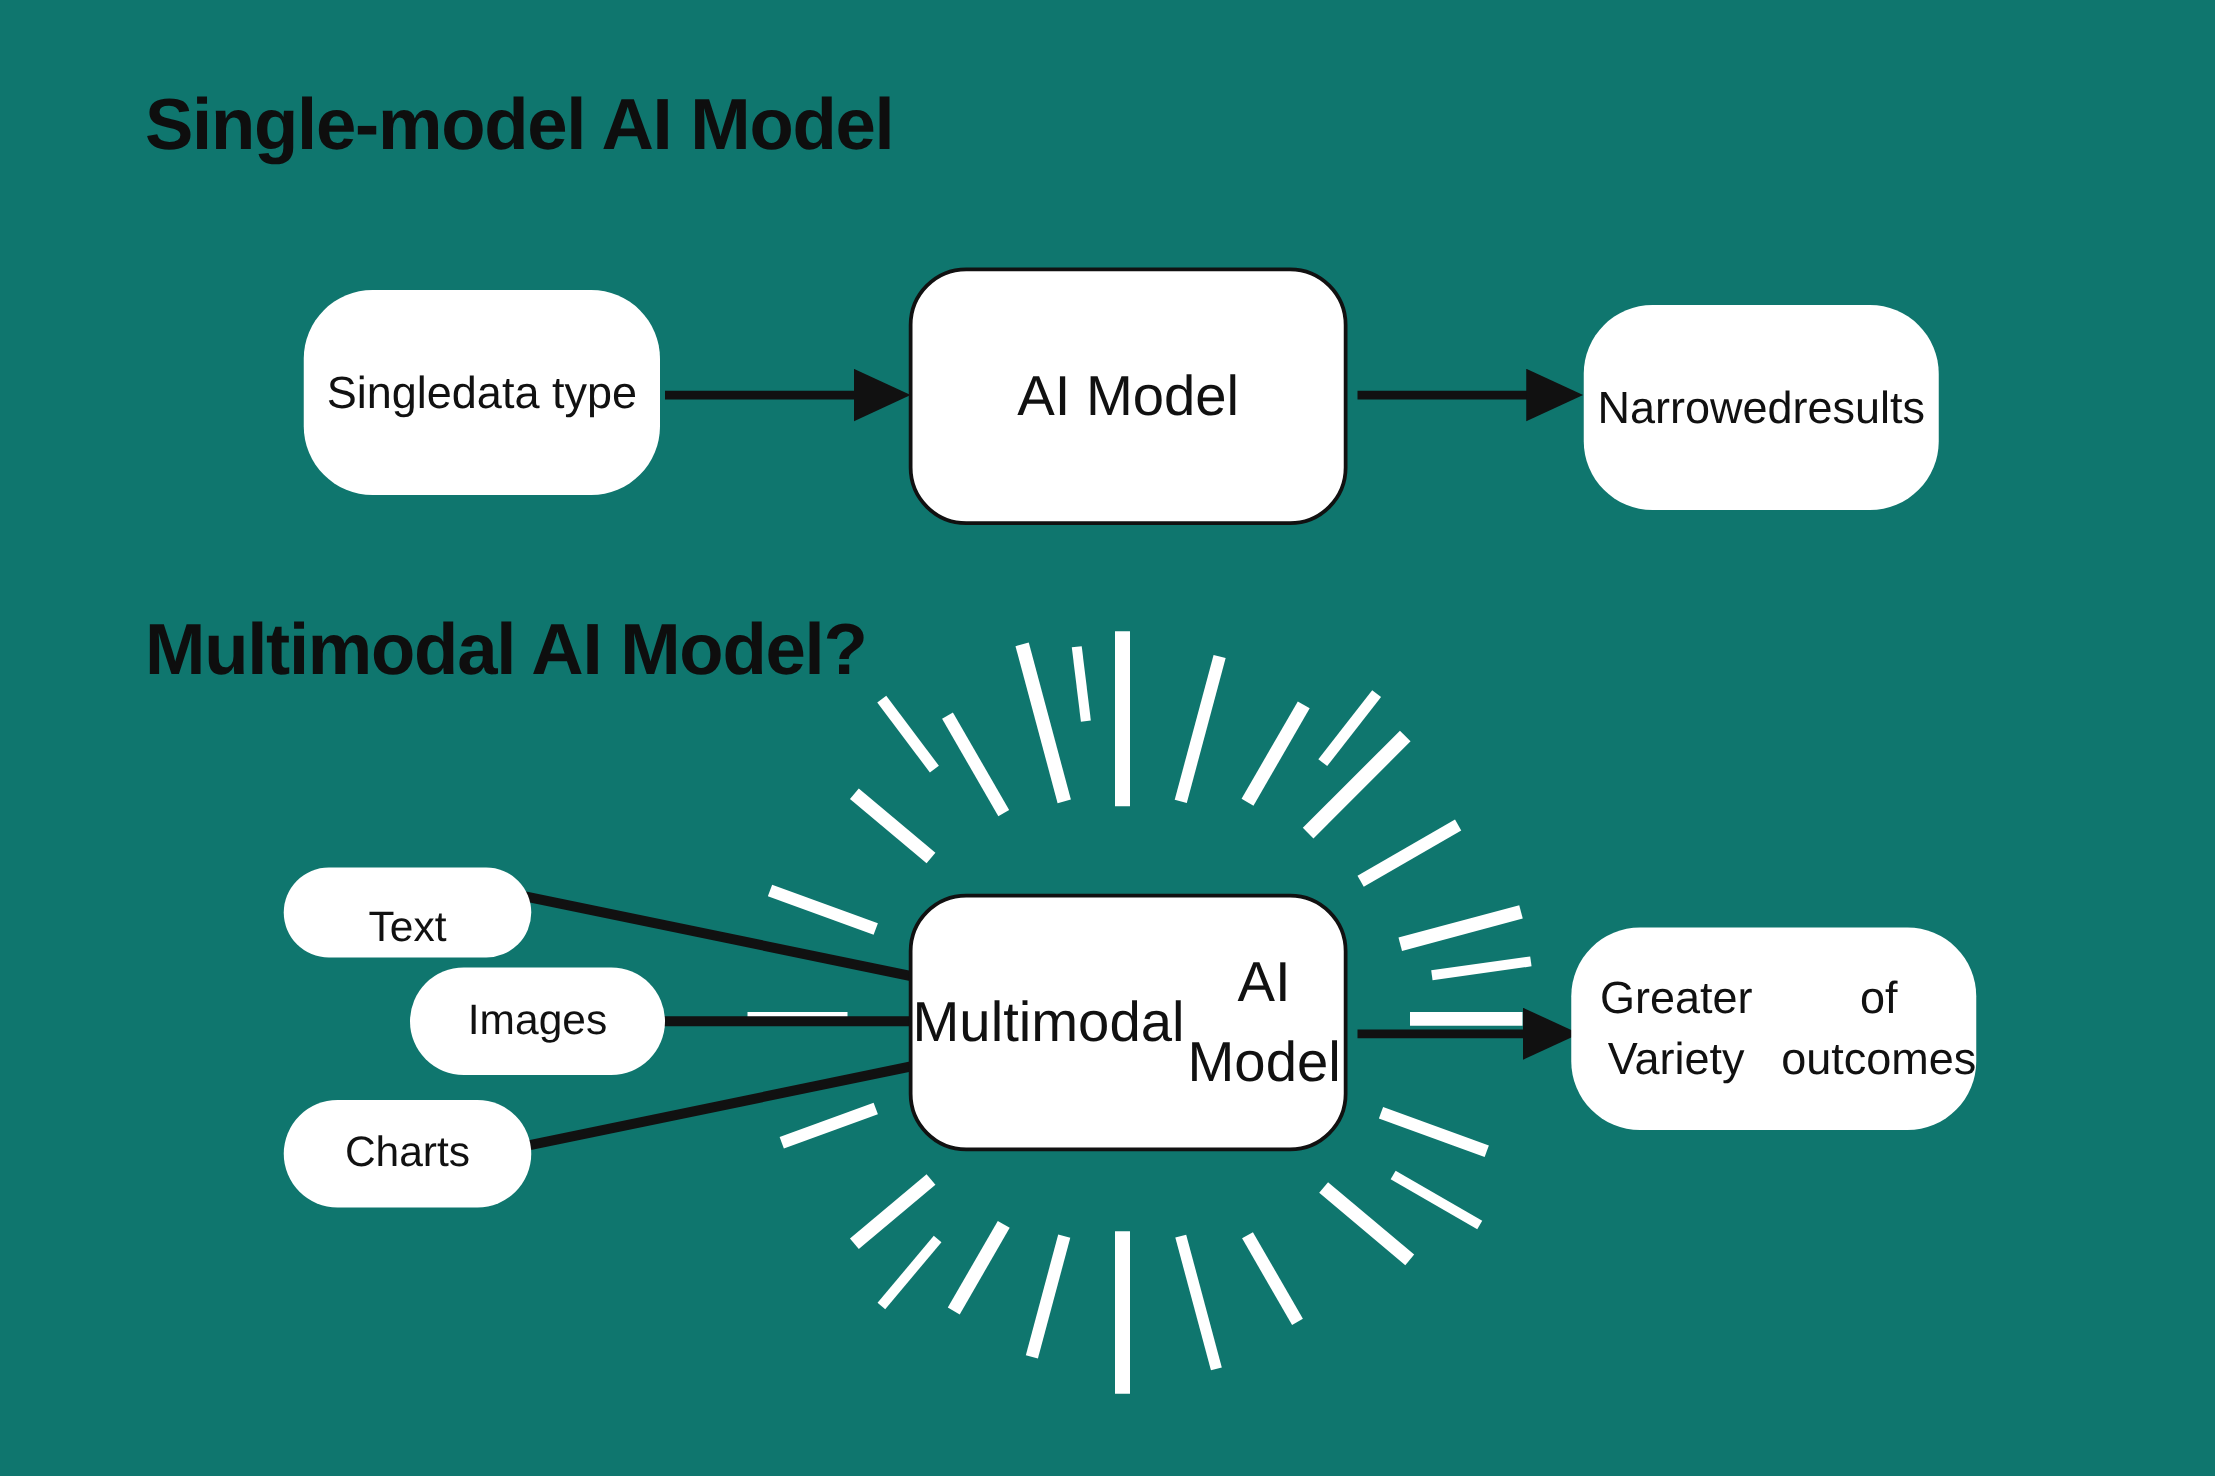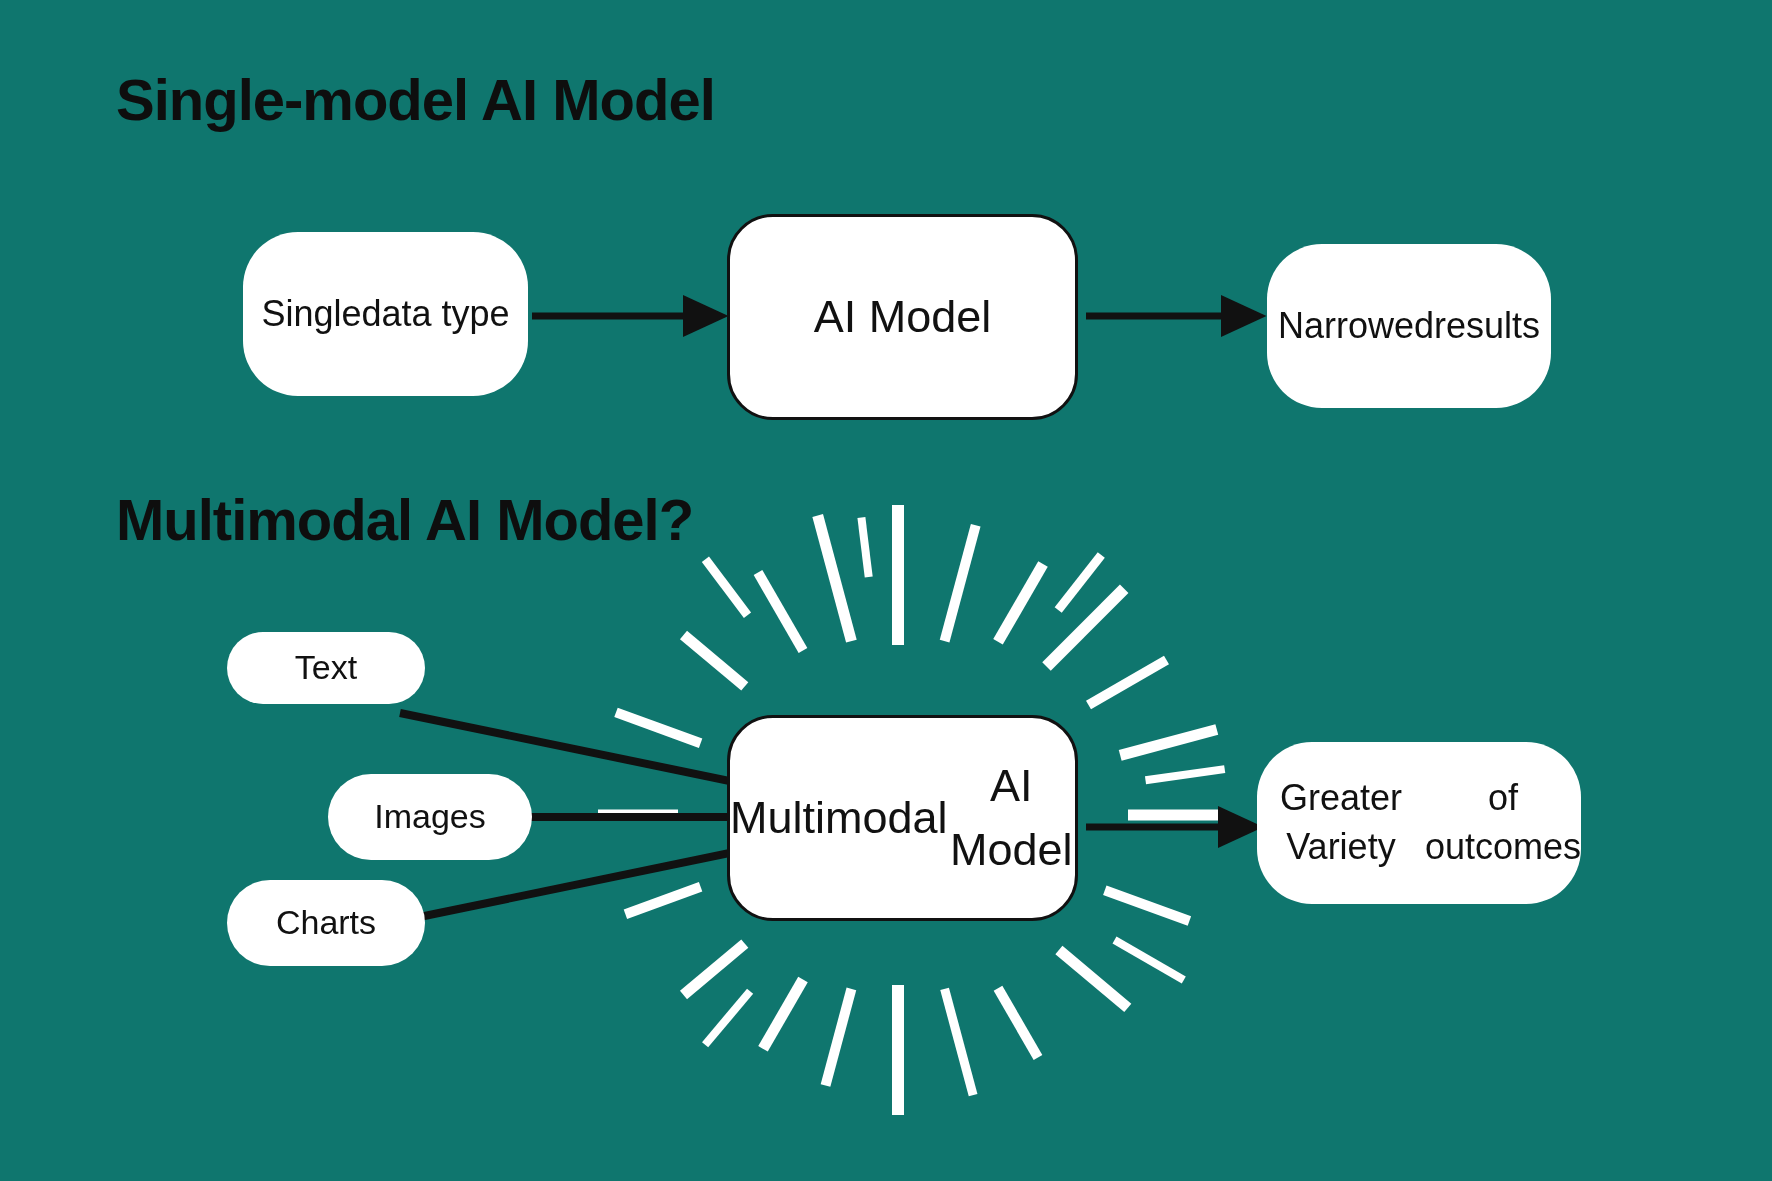--- a/index.html
+++ b/index.html
@@ -54,21 +54,21 @@
   }
   .pill {
     font-size: 34px;
     border-radius: 43px;
   }
   
   #box-single-data   { left: 243px;  top: 232px; width: 285px; height: 164px; }
   #box-single-model  { left: 727px;  top: 214px; width: 345px; height: 200px; }
   #box-narrowed      { left: 1267px; top: 232px; width: 284px; height: 164px; margin-top: 12px; }
   
-  #pill-text         { left: 227px;  top: 632px; width: 198px; height: 72px; }
+  #pill-text         { left: 227px;  top: 694px; width: 198px; height: 72px; align-items: flex-end; }
   #pill-images       { left: 328px;  top: 774px; width: 204px; height: 86px; }
   #pill-charts       { left: 227px;  top: 880px; width: 198px; height: 86px; }
   #box-multi-model   { left: 727px;  top: 715px; width: 345px; height: 200px; }
   #box-greater       { left: 1257px; top: 742px; width: 324px; height: 162px; }
   #title-single      { left: 116px;  top: 66px; }
   #title-multi       { left: 116px;  top: 486px; }
 </style>
 </head>
 <body>
 

